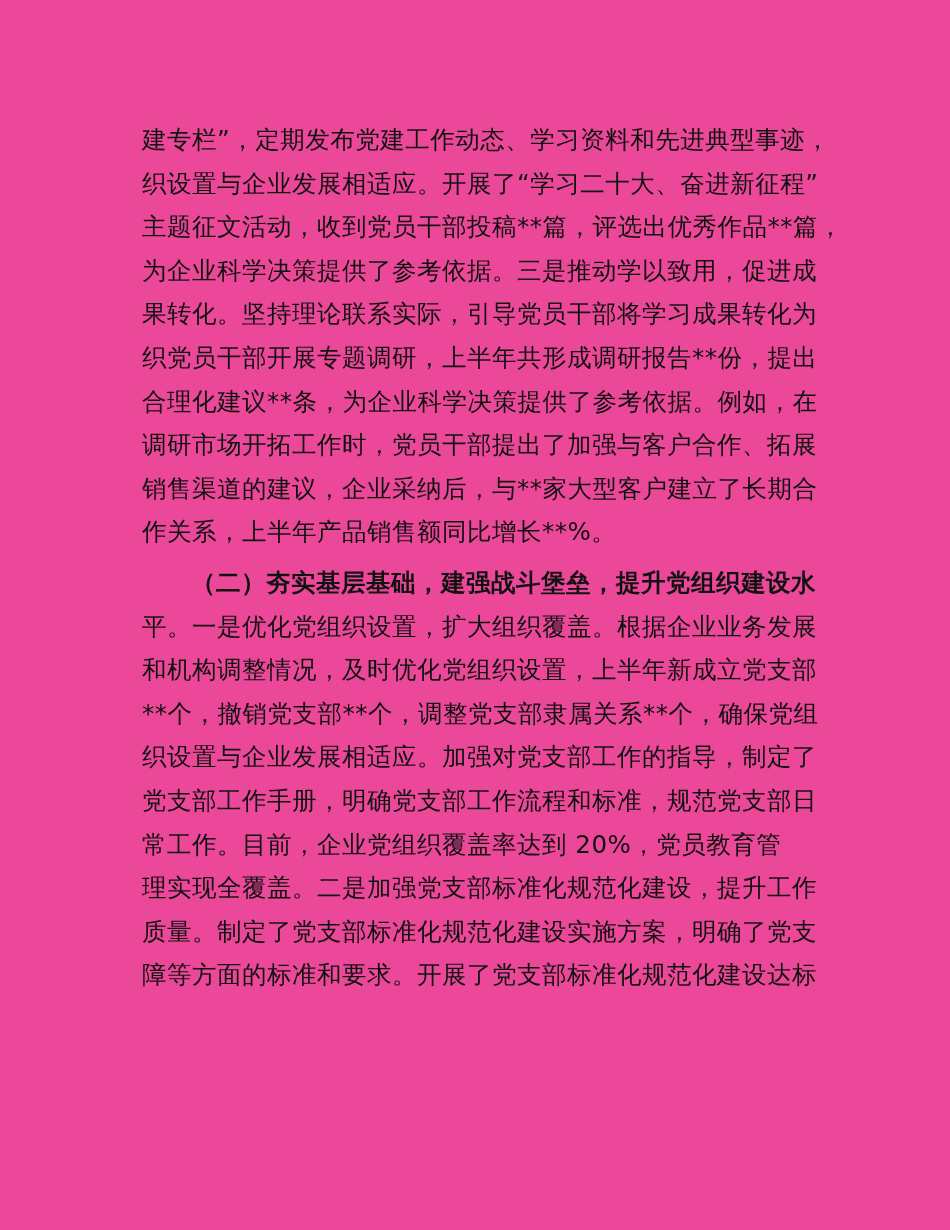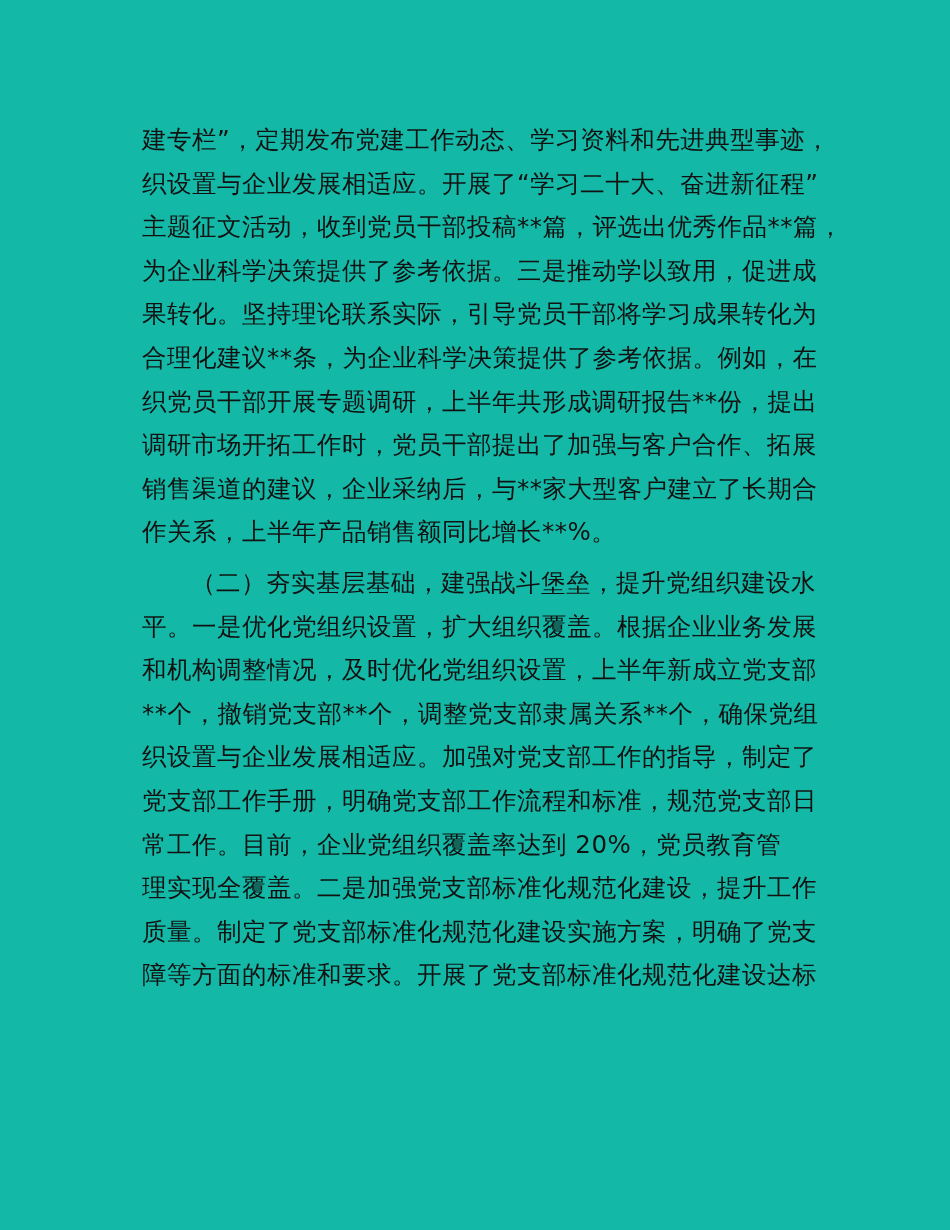--- a/index.html
+++ b/index.html
@@ -14,57 +14,58 @@
       overflow: hidden;
       font-family: "DejaVu Sans", "Liberation Sans", sans-serif;
       color: #111111;
     }
     .page {
       position: absolute;
       left: 0;
       top: 0;
       width: 950px;
       height: 1230px;
-      background: #14b8a6;
+      background: #ec4899;
     }
     .text-block {
       position: absolute;
       left: 142px;
       top: 118px;
       width: 700px;
     }
     .line {
       display: block;
       height: 43.6px;
       line-height: 43.6px;
       font-size: 24.5px;
       letter-spacing: 0.5px;
       white-space: nowrap;
     }
     .para-gap {
       height: 7px;
     }
     .indent {
       padding-left: 49px;
+      font-weight: bold;
     }
   </style>
 </head>
 <body>
 
 <div class="page">
   <div class="text-block">
 
     <div class="paragraph">
       <span class="line">建专栏”，定期发布党建工作动态、学习资料和先进典型事迹，</span>
       <span class="line">织设置与企业发展相适应。开展了“学习二十大、奋进新征程”</span>
       <span class="line">主题征文活动，收到党员干部投稿**篇，评选出优秀作品**篇，</span>
       <span class="line">为企业科学决策提供了参考依据。三是推动学以致用，促进成</span>
       <span class="line">果转化。坚持理论联系实际，引导党员干部将学习成果转化为</span>
+      <span class="line">织党员干部开展专题调研，上半年共形成调研报告**份，提出</span>
       <span class="line">合理化建议**条，为企业科学决策提供了参考依据。例如，在</span>
-      <span class="line">织党员干部开展专题调研，上半年共形成调研报告**份，提出</span>
       <span class="line">调研市场开拓工作时，党员干部提出了加强与客户合作、拓展</span>
       <span class="line">销售渠道的建议，企业采纳后，与**家大型客户建立了长期合</span>
       <span class="line">作关系，上半年产品销售额同比增长**%。</span>
     </div>
 
     <div class="para-gap"></div>
 
     <div class="paragraph">
       <span class="line indent">（二）夯实基层基础，建强战斗堡垒，提升党组织建设水</span>
       <span class="line">平。一是优化党组织设置，扩大组织覆盖。根据企业业务发展</span>

